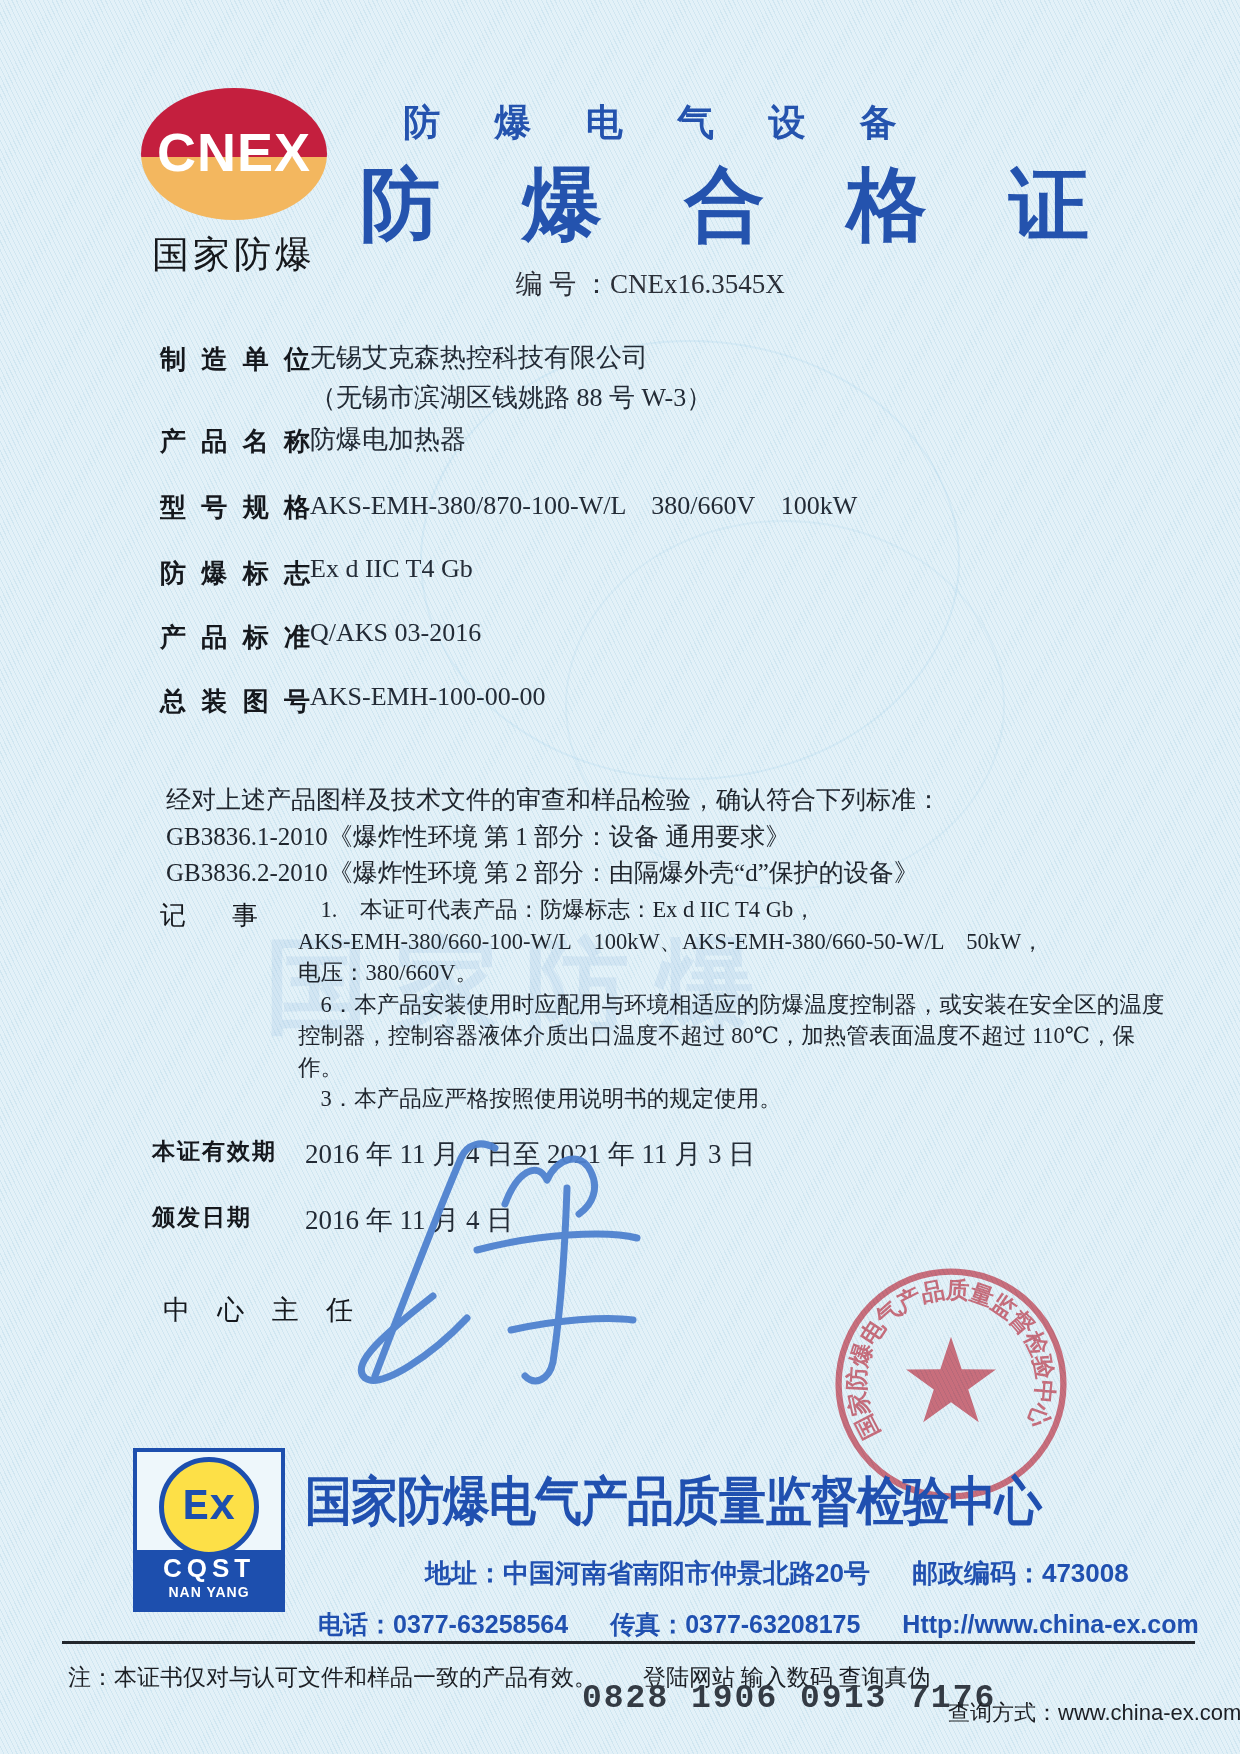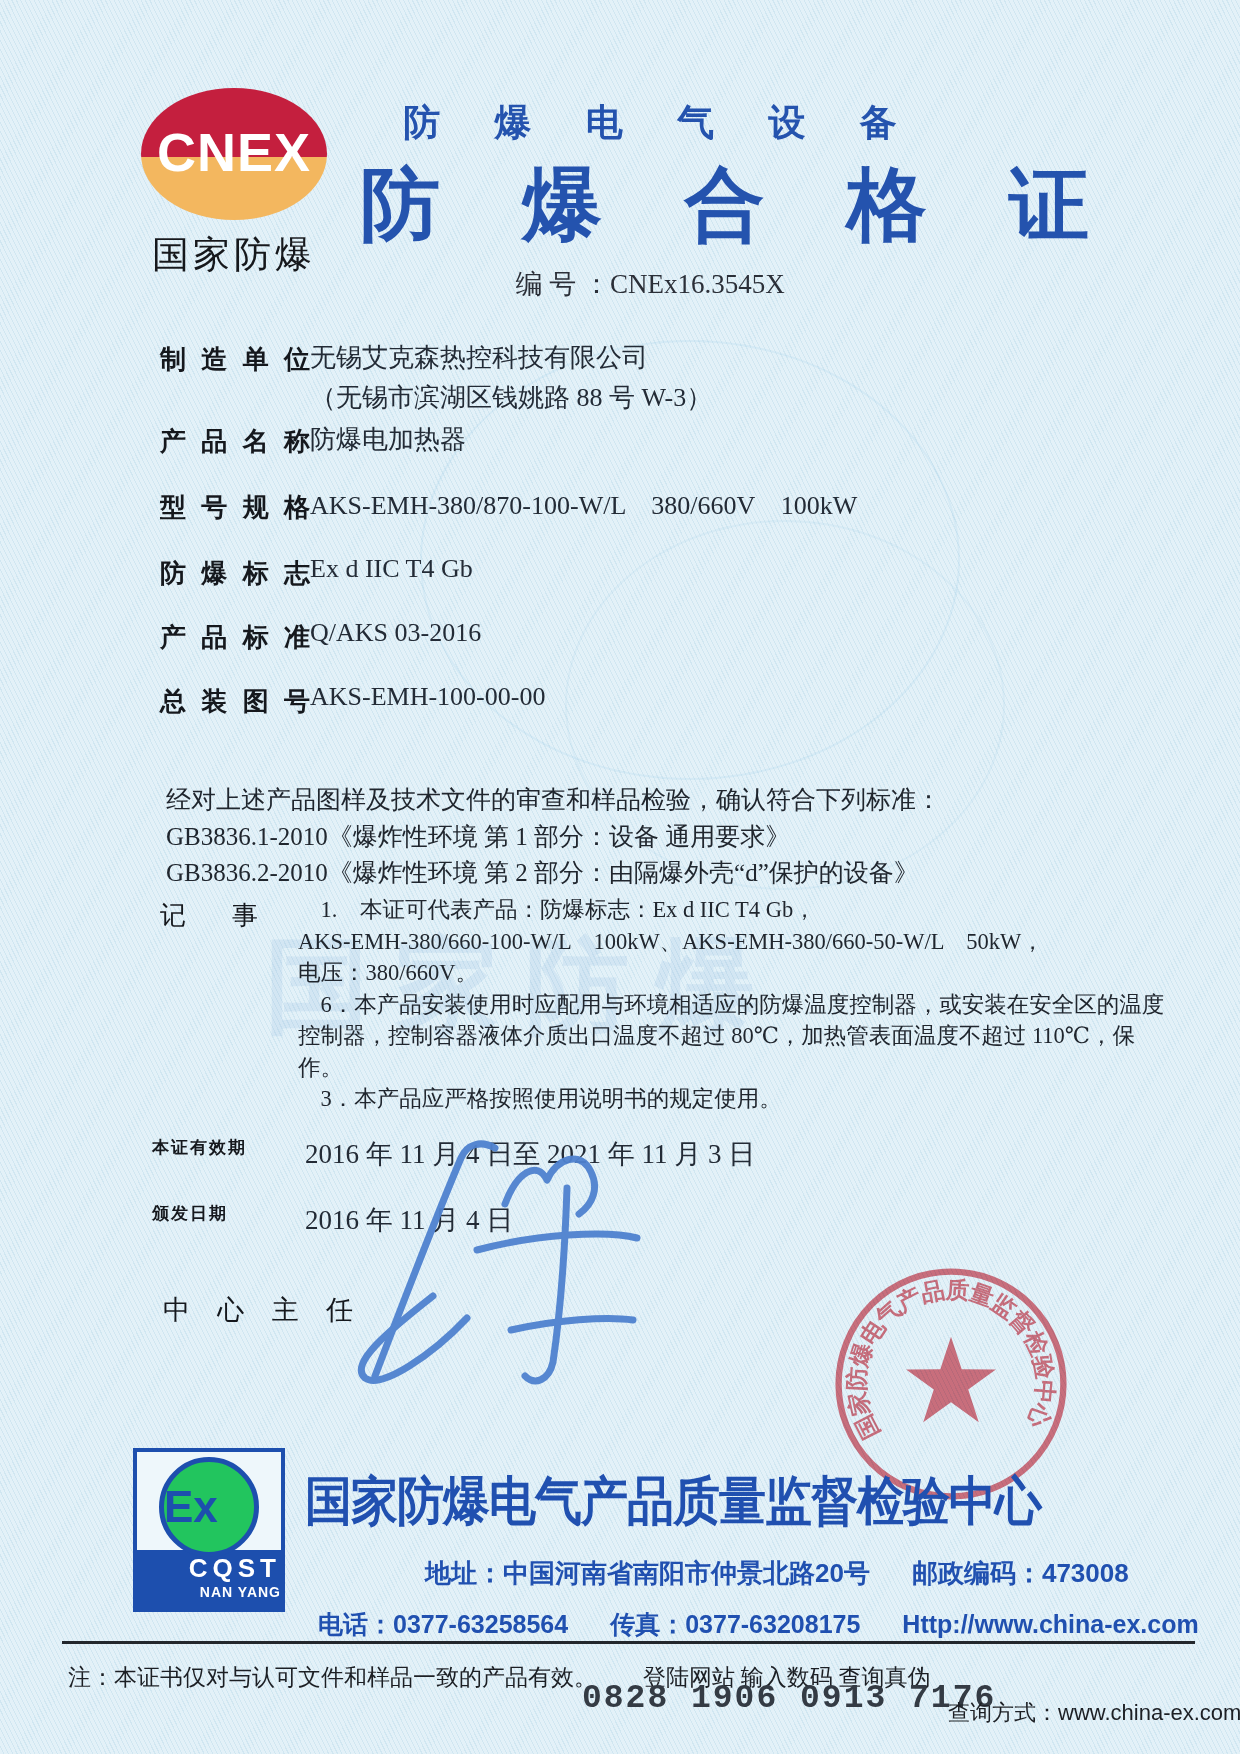--- a/index.html
+++ b/index.html
@@ -75,21 +75,21 @@
     font-family:var(--sans);font-size:26px;font-weight:500;color:#15181d;
     text-align:justify;text-align-last:justify;
   }
   .remarks{
     position:absolute;left:298px;top:894px;width:900px;
     font-size:22.5px;line-height:31.5px;color:#20262e;
   }
   .remark-line{white-space:pre-wrap;}
   
   .v-label{
-    position:absolute;left:152px;font-family:var(--sans);font-size:17px;
+    position:absolute;left:152px;font-family:var(--sans);font-size:23px;
     font-weight:600;color:#15181d;letter-spacing:2px;white-space:nowrap;
   }
   .v-value{position:absolute;left:305px;font-size:27px;color:#232b36;white-space:nowrap;}
   
   .director-label{
     position:absolute;left:163px;top:1292px;width:190px;
     font-family:var(--sans);font-size:27px;font-weight:500;color:#15181d;
     text-align:justify;text-align-last:justify;
   }
   .signature{position:absolute;left:315px;top:1126px;width:350px;height:300px;opacity:.95;}
@@ -98,27 +98,27 @@
     position:absolute;left:815px;top:1248px;width:272px;height:272px;
     opacity:.87;mix-blend-mode:multiply;
   }
   
   .ex-badge{
     position:absolute;left:133px;top:1448px;width:152px;height:164px;
     border:4px solid var(--deepblue);background:#eef7fb;
   }
   .ex-circle{
     position:relative;z-index:2;width:100px;height:100px;margin:5px auto 0;
-    border:5px solid var(--deepblue);border-radius:50%;background:#22c55e;
-    text-align:left;line-height:90px;
-    font-family:Liberation Sans, sans-serif;font-weight:800;font-size:44px;color:var(--deepblue);
+    border:5px solid var(--deepblue);border-radius:50%;background:#fde047;
+    text-align:center;line-height:90px;
+    font-family:Liberation Mono, monospace;font-weight:800;font-size:44px;color:var(--deepblue);
   }
   .ex-band{
     position:absolute;left:0;right:0;bottom:0;height:58px;background:var(--deepblue);
-    text-align:right;color:#fff;font-family:var(--sans);
+    text-align:center;color:#fff;font-family:var(--sans);
   }
   .ex-band .l1{font-size:26px;font-weight:700;letter-spacing:5px;line-height:32px;margin-top:2px;}
   .ex-band .l2{font-size:14px;font-weight:700;letter-spacing:1px;line-height:16px;}
   .org-name{
     position:absolute;left:305px;top:1466px;width:750px;
     font-family:var(--serif);font-weight:800;font-size:47px;letter-spacing:-1px;
     color:#2050b0;transform:scaleY(1.12);transform-origin:top left;white-space:nowrap;
   }
   .org-line{position:absolute;font-family:var(--sans);font-weight:700;color:#2050b0;white-space:nowrap;}
   .org-addr{left:425px;top:1556px;font-size:26px;text-align:right;}

